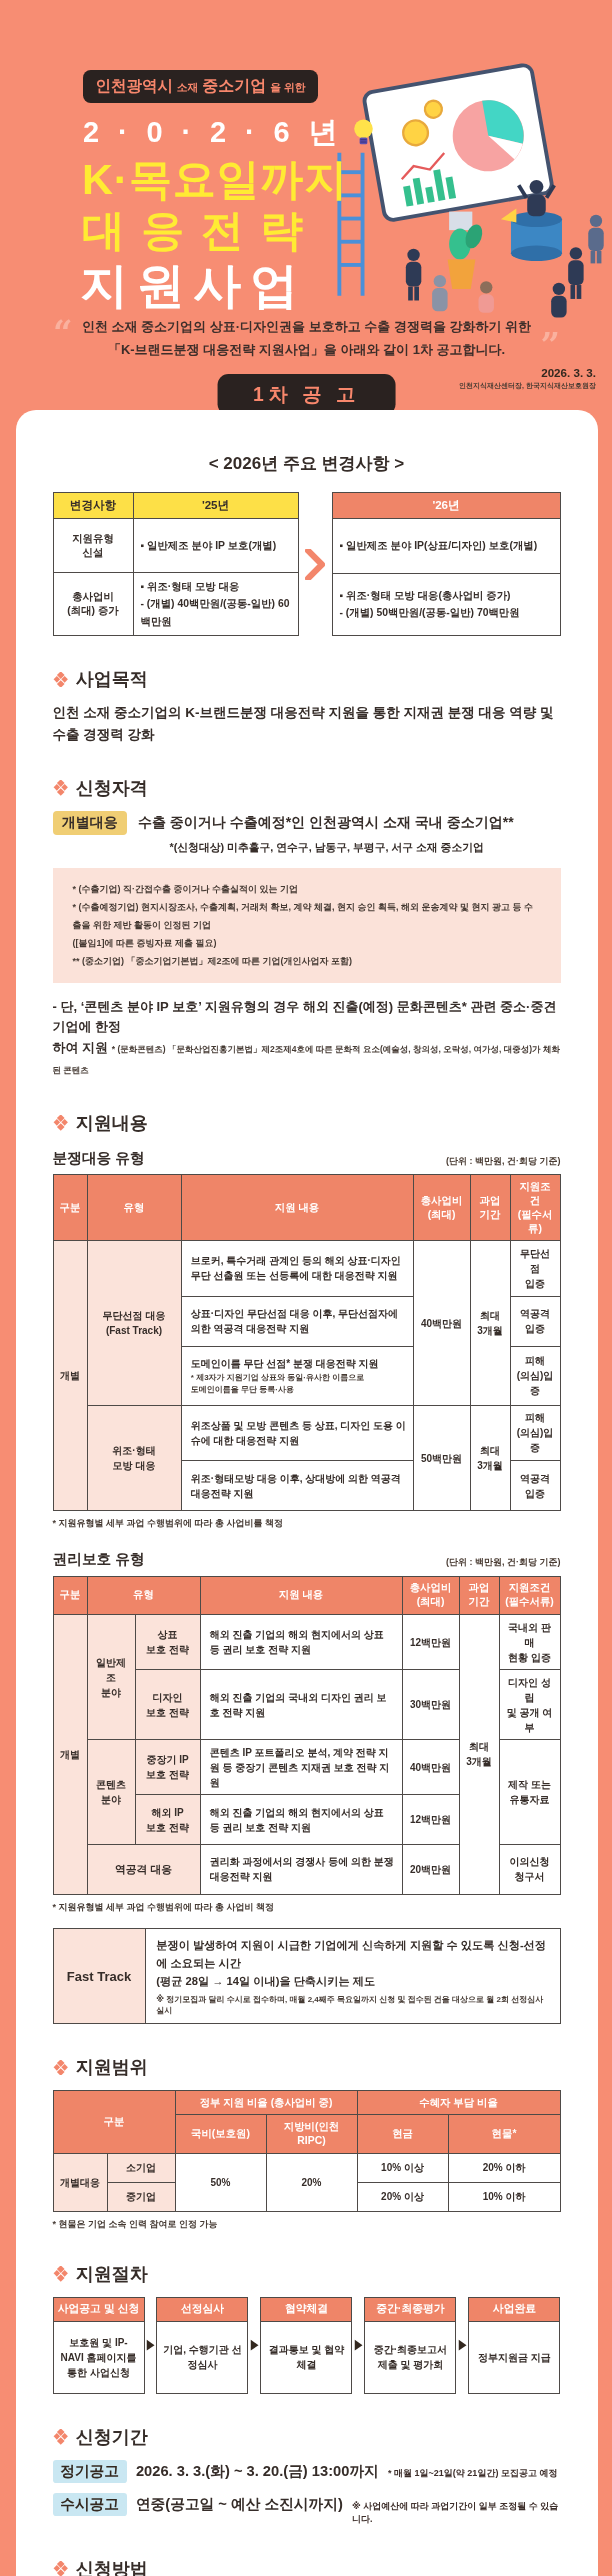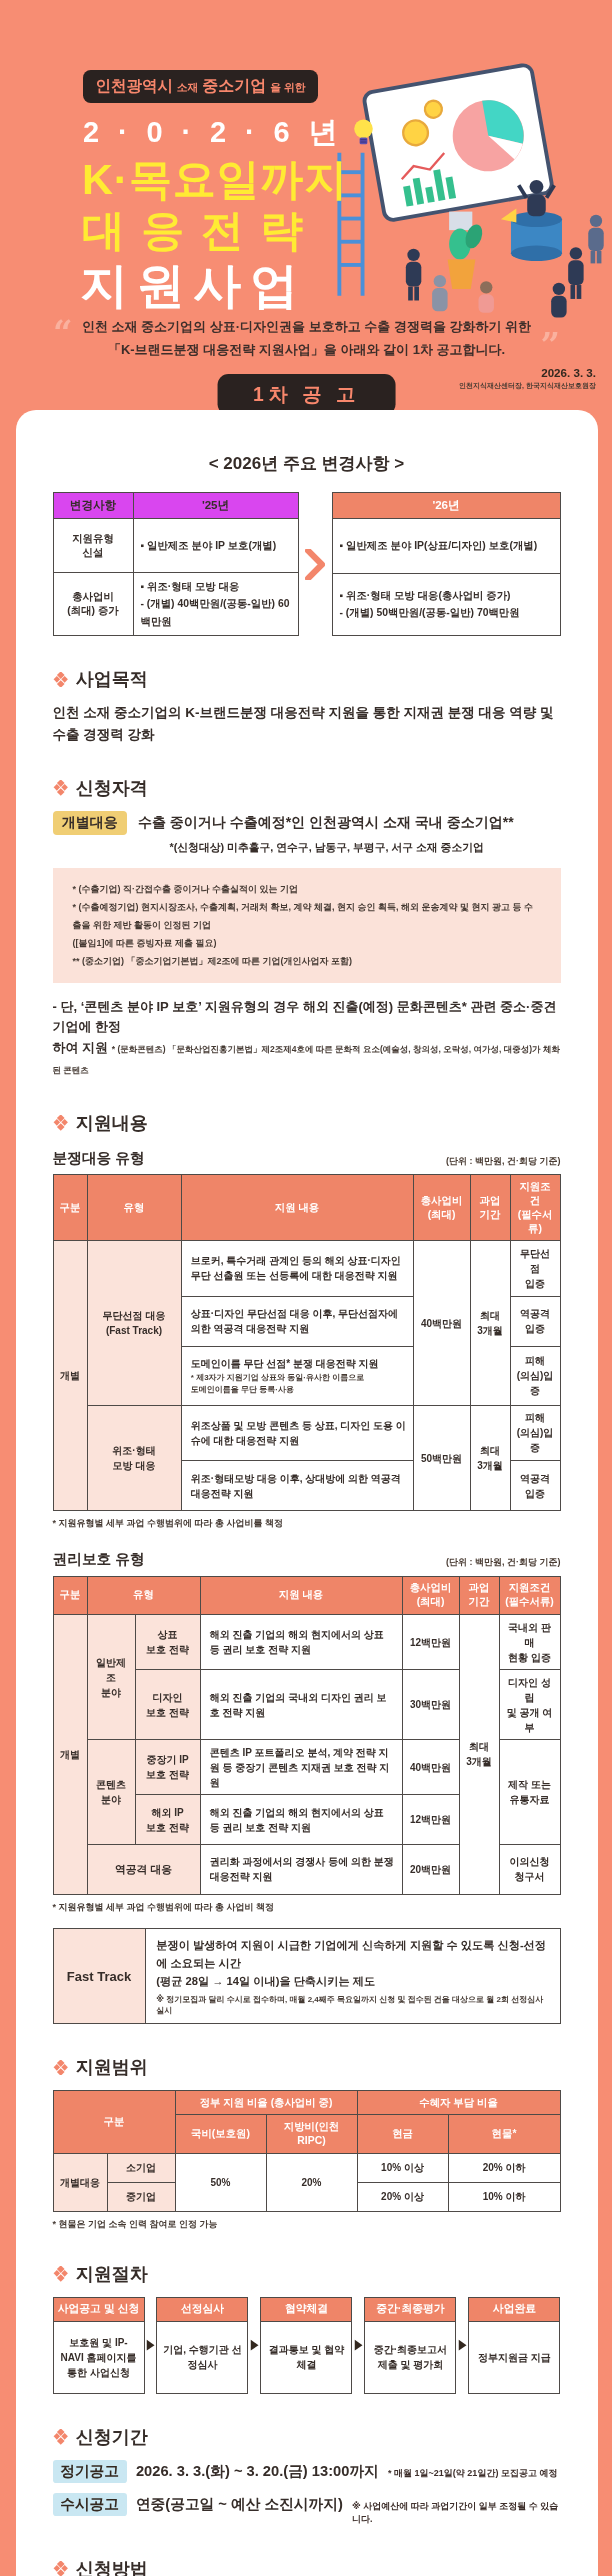--- a/index.html
+++ b/index.html
@@ -42,21 +42,21 @@
     padding:26px 37px 26px 37px;
   }
   .chg-heading{text-align:center; font-size:17px; font-weight:800; margin:16px 0 17px;}
   .chg-wrap{display:flex; align-items:stretch; justify-content:space-between;}
   table{border-collapse:collapse; table-layout:fixed;}
   .chg-tbl{border:1.5px solid #4E4A47;}
   .chg-tbl th,.chg-tbl td{border:0.8px solid #4E4A47; padding:4.6px 7px; font-size:10.4px;}
   .chg-tbl th{font-weight:800; font-size:11.6px; text-align:center;}
   .chg-left{width:246px;}
   .chg-right{width:229px;}
-  .hd-pink{background:#d946ef;}
+  .hd-pink{background:#fde047;}
   .hd-orange{background:#EF8568; color:#FFFFFF;}
   .chg-lbl{text-align:center; font-weight:800; font-size:11.6px; width:65px;}
   .chg-body{text-align:left; font-weight:600; line-height:1.7;}
   .chg-arrow{display:flex; align-items:center; justify-content:center; width:32px;}
   .row-h1{height:54px;} .row-h2{height:62px;} .row-hd{height:26px;}
   
   .sec-head{display:flex; align-items:center; gap:7.7px; margin:31px 0 10.8px;}
   .sec-head .txt{font-size:18px; font-weight:800;}
   .para{font-size:13.5px; font-weight:700; line-height:1.6;}
   .elig-line{display:flex; align-items:center; gap:10.8px; margin-top:4.6px;}

